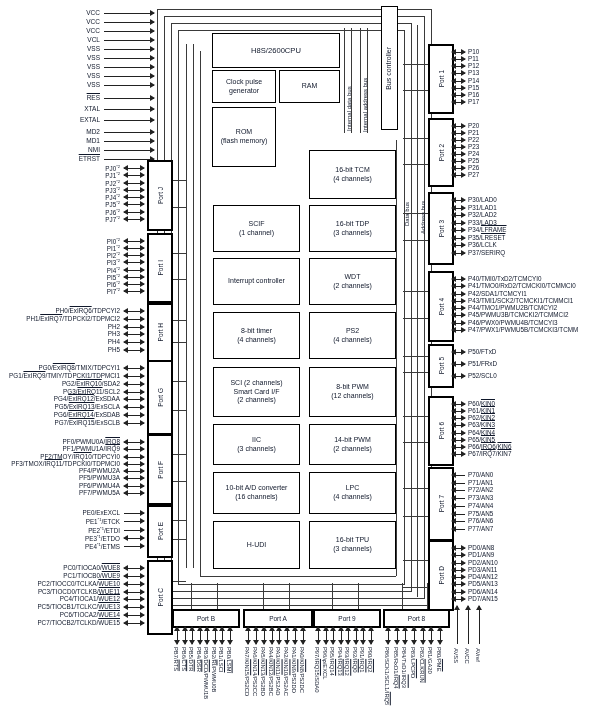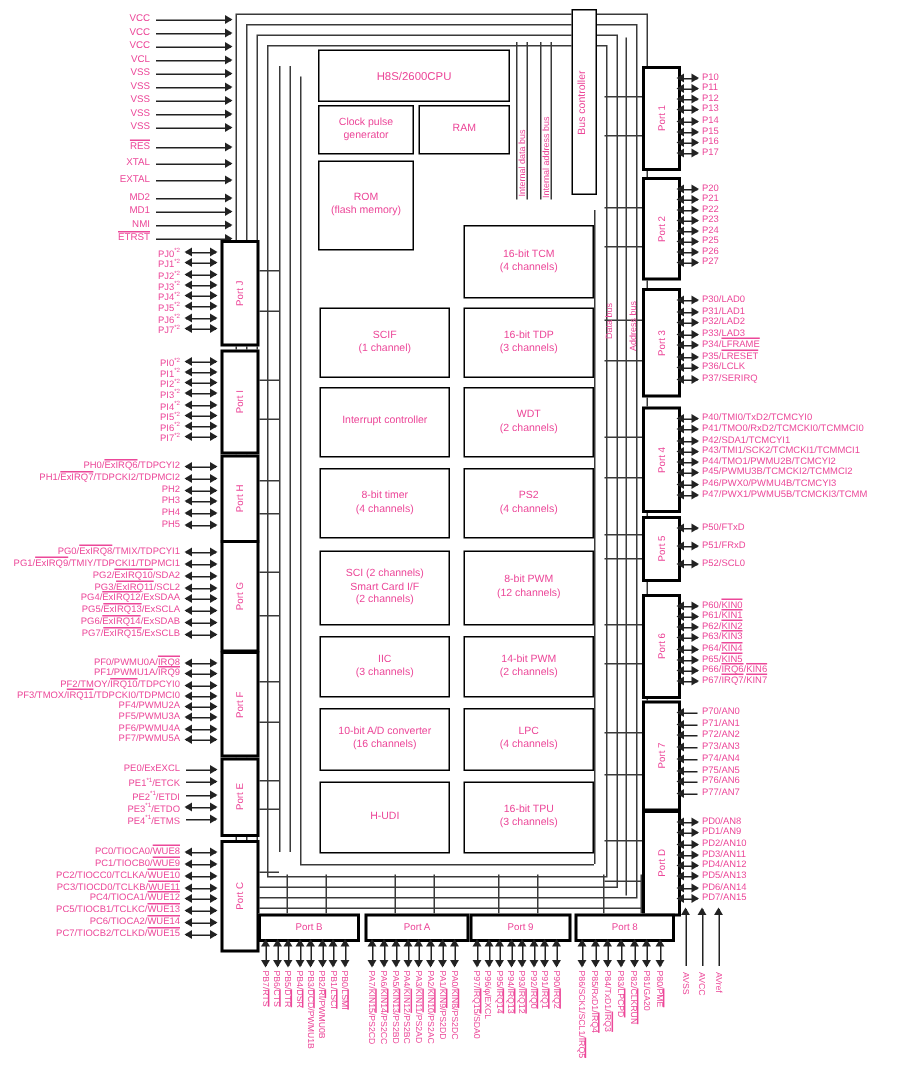--- a/index.html
+++ b/index.html
@@ -1,17 +1,17 @@
 <!DOCTYPE html>
 <html><head>
 <meta charset="utf-8">
 <style>
   html,body{margin:0;padding:0;background:#fff;}
   #diagram{position:relative;width:600px;height:721px;background:#fff;overflow:hidden;
-           font-family:"Liberation Sans","DejaVu Sans",sans-serif;color:#ec4899;}
+           font-family:"Liberation Sans","DejaVu Sans",sans-serif;color:#0f172a;}
   .ring{position:absolute;border:1px solid #3a3a3a;background:transparent;}
   .vline{position:absolute;width:1px;background:#3a3a3a;}
   .hline{position:absolute;height:1px;background:#3a3a3a;}
   .blk{position:absolute;border:1.6px solid #000;background:#fff;display:flex;flex-direction:column;
        align-items:center;justify-content:center;text-align:center;font-size:7px;line-height:1.25;z-index:3;}
   .blk.cpu{font-size:7.6px;}
   .pbox{position:absolute;border:2px solid #000;background:#fff;display:flex;align-items:center;
         justify-content:center;z-index:4;}
   .pname{font-size:6.5px;white-space:nowrap;}
   .vup{writing-mode:vertical-rl;transform:rotate(180deg);}

